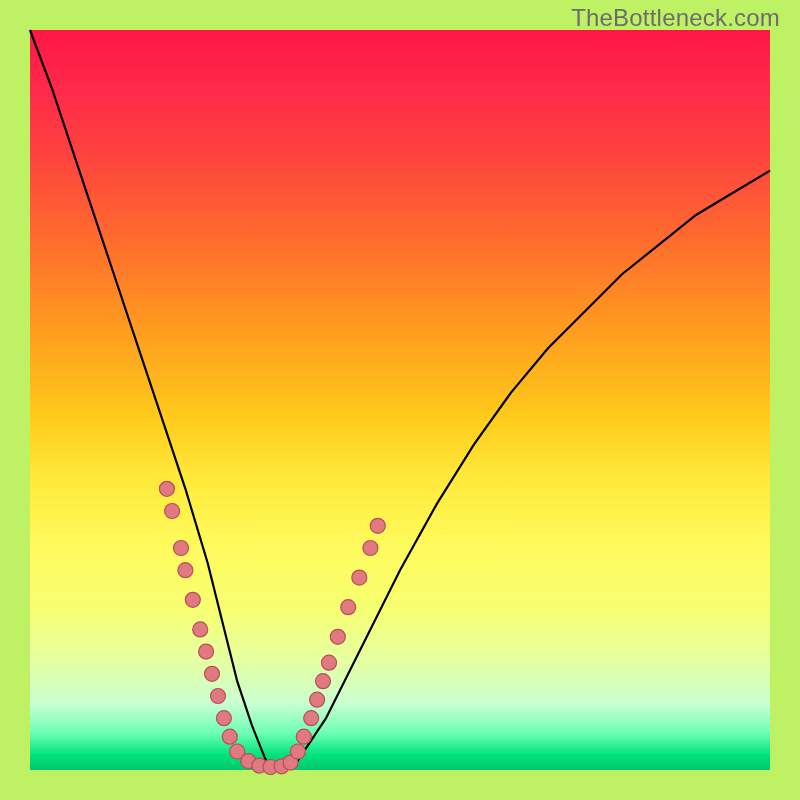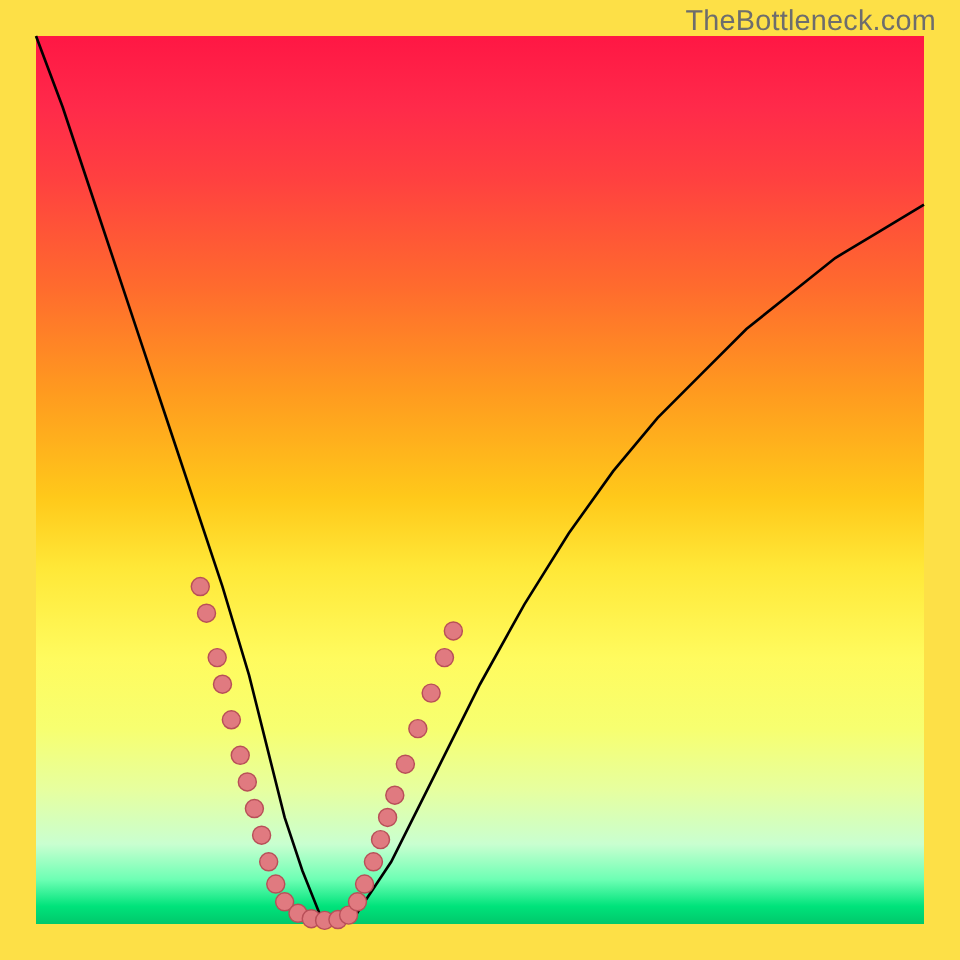--- a/index.html
+++ b/index.html
@@ -7,21 +7,21 @@
     padding: 0;
     width: 800px;
     height: 800px;
     overflow: hidden;
     background: #000;
     font-family: Arial, Helvetica, sans-serif;
   }
   .frame {
     position: absolute;
     inset: 0;
-    background: #fde047;
+    background: #bef264;
   }
   .plot-area {
     position: absolute;
     left: 30px;
     top: 30px;
     width: 740px;
     height: 740px;
     
     background: linear-gradient(
       to bottom,

